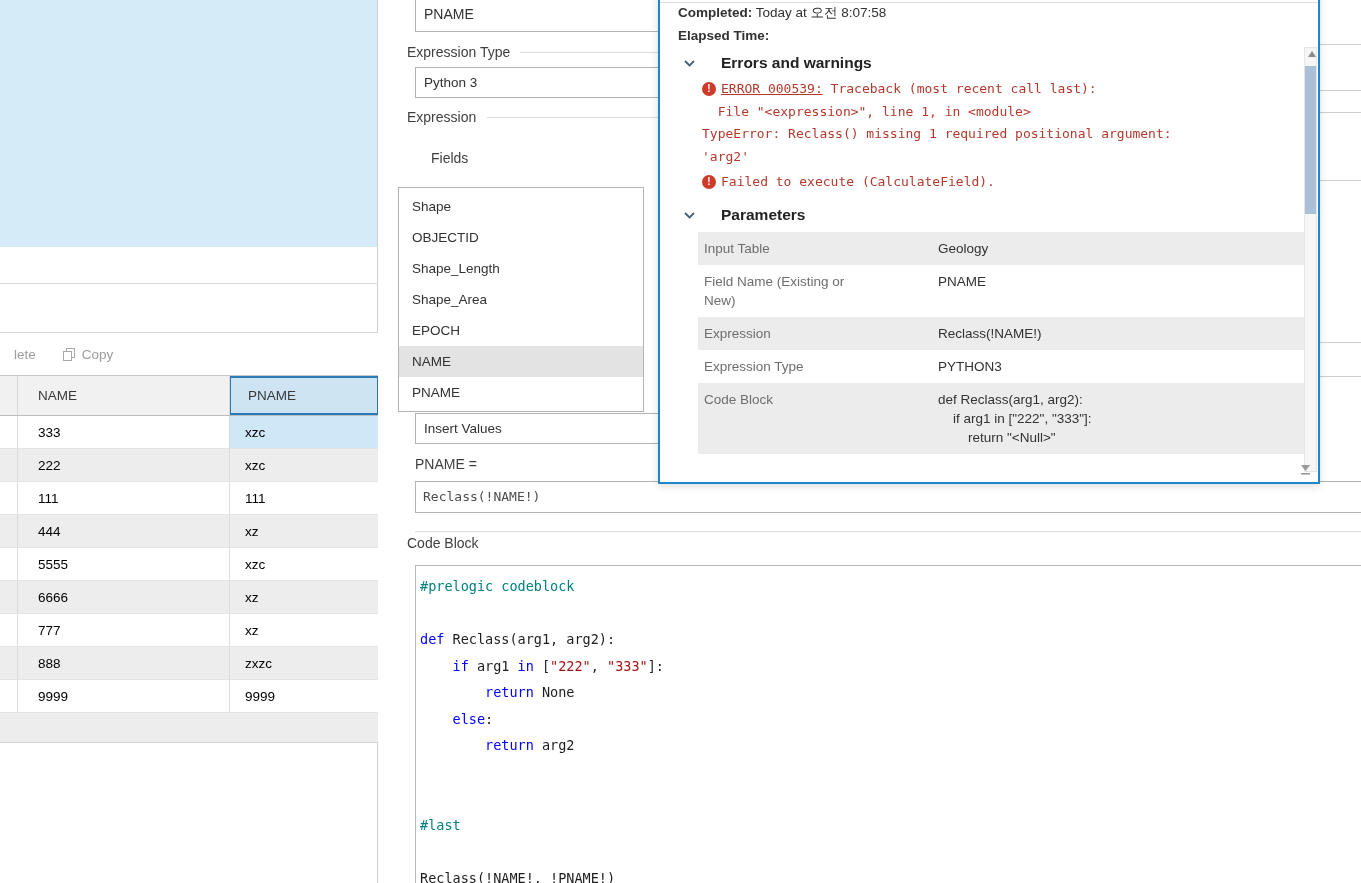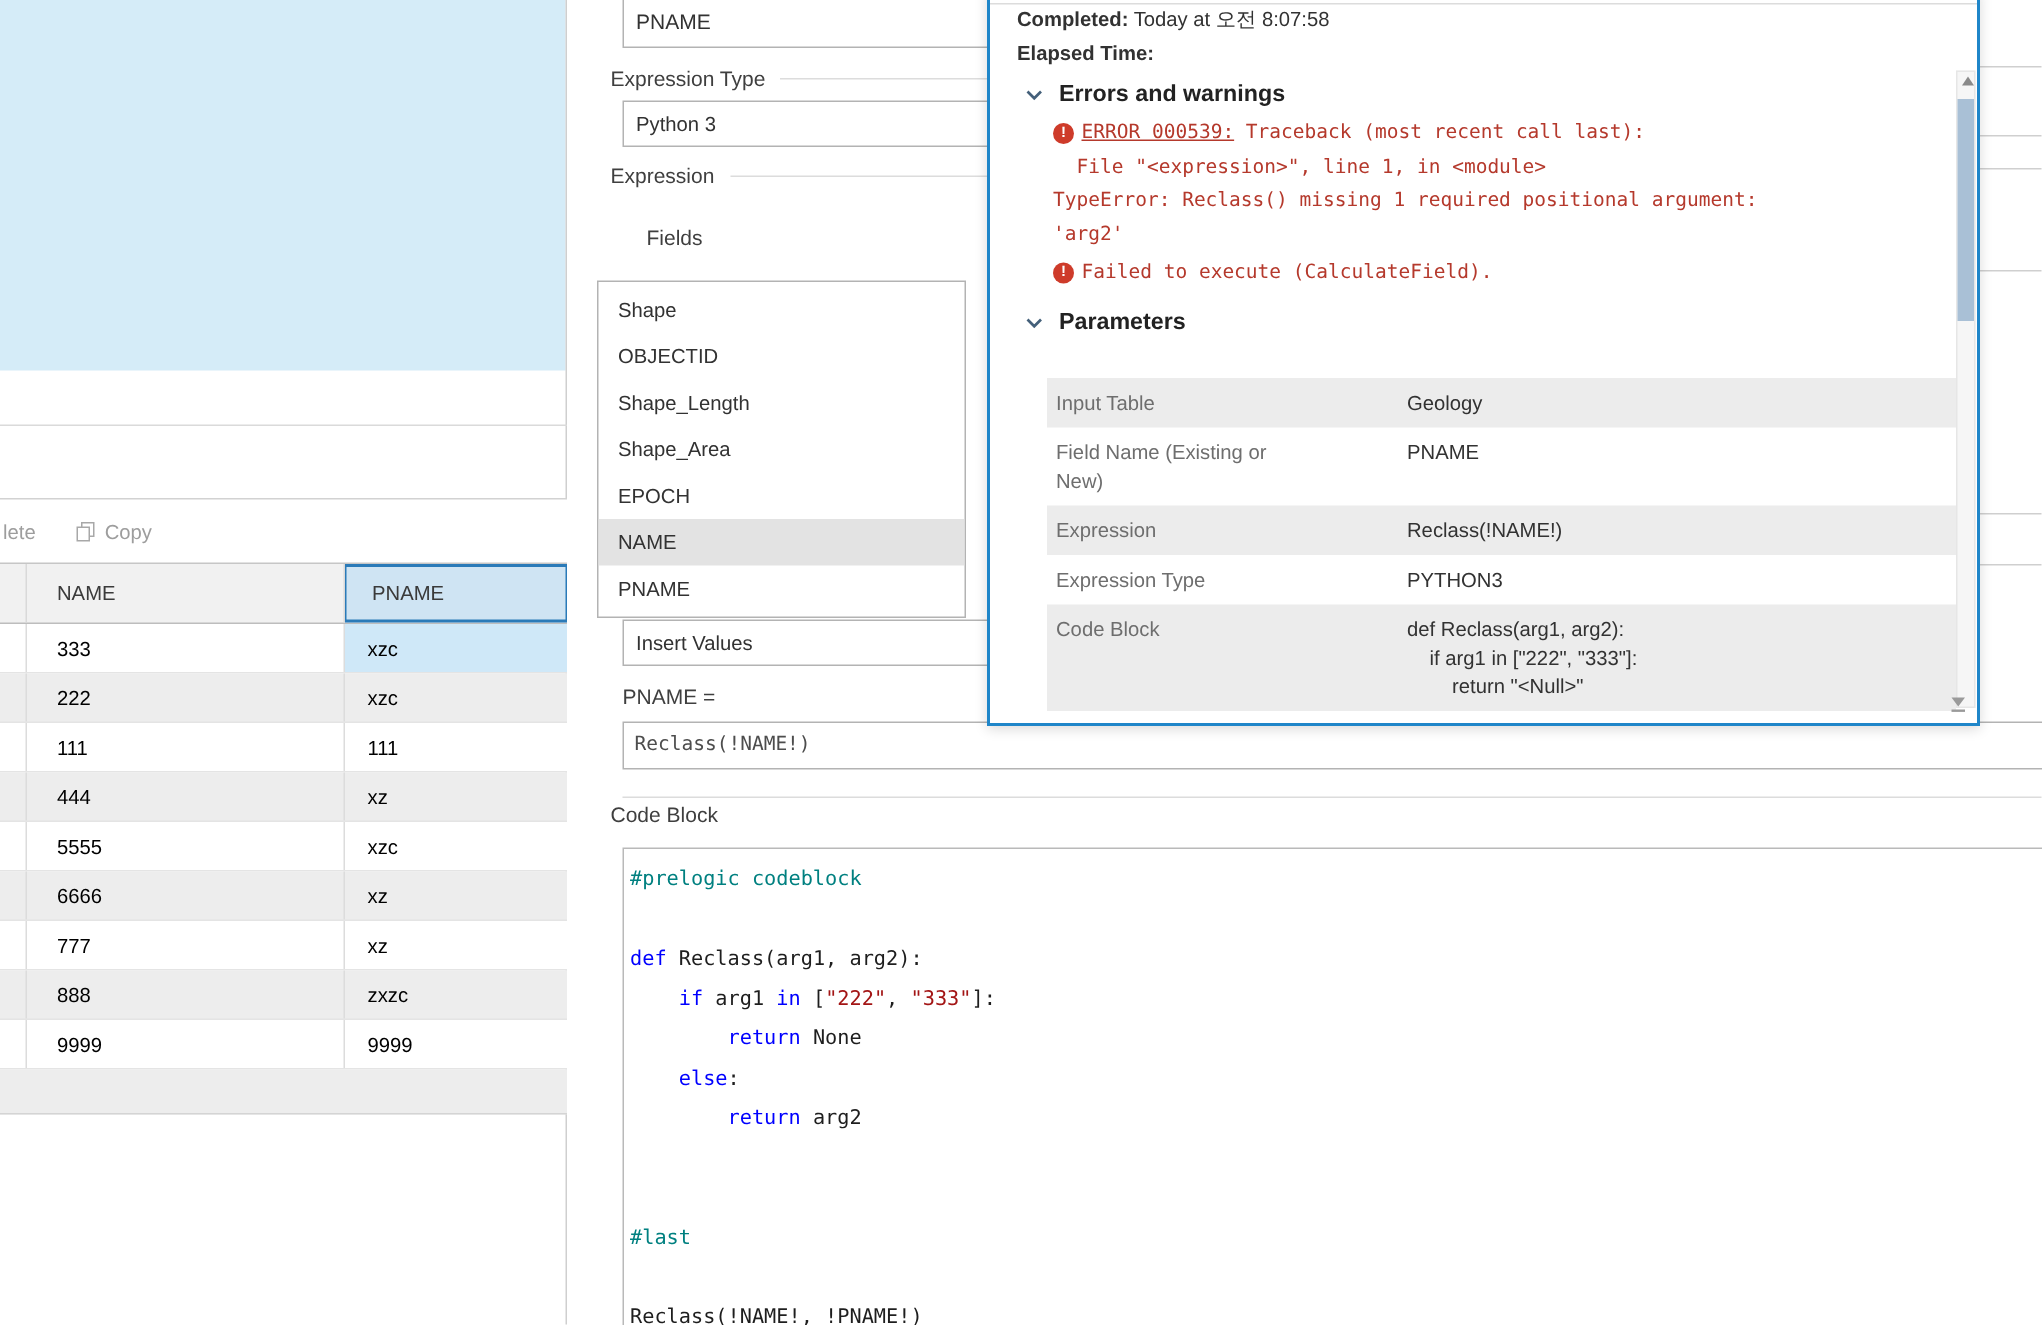--- a/index.html
+++ b/index.html
@@ -7,21 +7,21 @@
     font-family:"Liberation Sans",sans-serif;color:#323232}
   .abs{position:absolute}
 
   
   .map{left:0;top:0;width:377px;height:247px;background:#d5ecf8}
   .left-divider{left:377px;top:0;width:1px;height:883px;background:#cfcfcf}
   .hlA{left:0;top:283px;width:378px;height:1px;background:#dadada}
   .toolbar{left:0;top:332px;width:378px;height:44px;border-top:1px solid #d2d2d2;
     border-bottom:1px solid #c6c6c6;display:flex;align-items:center;
     color:#9d9d9d;font-size:13.5px;background:#fff}
-  .tb-del{margin-left:2px}
+  .tb-del{margin-left:14px}
   .tb-copy{display:flex;align-items:center;gap:5px;margin-left:26px}
 
   .attr-table{left:0;top:376px;width:378px}
   .thead{display:flex;height:40px;background:#f1f1f1;border-bottom:1px solid #bdbdbd}
   .hc{display:flex;align-items:center;font-size:13.5px;color:#3a3a3a}
   .hc.gutter{width:18px;border-right:1px solid #d9d9d9}
   .hc.name{width:212px;padding-left:20px;border-right:1px solid #d9d9d9}
   .hc.pname{flex:1;padding-left:17px;background:#cfe4f3;border:1px solid #2a7ab8;
     border-top-width:2px;border-bottom-width:2px}
   .trow{display:flex;height:33px;border-bottom:1px solid #e4e4e4;background:#fff}
@@ -68,35 +68,35 @@
   .tok-com{color:#008080}
 
   
   .popup{left:658px;top:-8px;width:662px;height:492px;background:#fff;
     border:2px solid #1f86c9;z-index:10;box-shadow:0 2px 8px rgba(0,0,0,.15)}
   .popup .in{position:absolute}
   .pp-topline{left:0;top:8px;width:100%;height:1px;background:#dcdcdc}
   .completed{left:18px;top:10px;font-size:13.5px}
   .b{font-weight:bold}
   .elapsed{left:18px;top:34px;font-size:13.5px;font-weight:bold}
-  .sec-head{display:flex;align-items:center;gap:11px;font-size:15.5px;
+  .sec-head{display:flex;align-items:center;gap:26px;font-size:15.5px;
     font-weight:bold;color:#222}
   .sh-err{left:24px;top:60px}
   .sh-par{left:24px;top:212px}
   .errlines{left:42px;top:84px;width:575px}
   .err-line{display:flex;align-items:flex-start;color:#b5392c;
     font-family:"DejaVu Sans Mono","Liberation Mono",monospace;
     font-size:13px;line-height:22.5px}
   .err-line:last-child{margin-top:3px}
   .err-text{white-space:pre-wrap}
   .err-strong{font-weight:normal;text-decoration:underline}
   .err-icon{flex:none;display:inline-block;width:14px;height:14px;border-radius:50%;
     background:#ce3b2a;color:#fff;font:bold 10px/14px "Liberation Sans",sans-serif;
     text-align:center;margin:4px 5px 0 0}
-  .ptable{left:38px;top:258px;width:606px}
+  .ptable{left:38px;top:238px;width:606px}
   .prow{display:flex;padding:7px 0 7px 6px;font-size:13.5px}
   .prow.gray{background:#ececec}
   .plabel{width:234px;padding-right:62px;color:#6e6e6e;line-height:19px}
   .pvals{flex:1;color:#323232;line-height:19px}
   .pval-line{white-space:pre}
 
   
   .sb-track{left:644px;top:53px;width:13px;height:425px;background:#f6f6f6;
     border:1px solid #e6e6e6}
   .sb-up{left:648px;top:57px;width:0;height:0;border-left:4px solid transparent;

